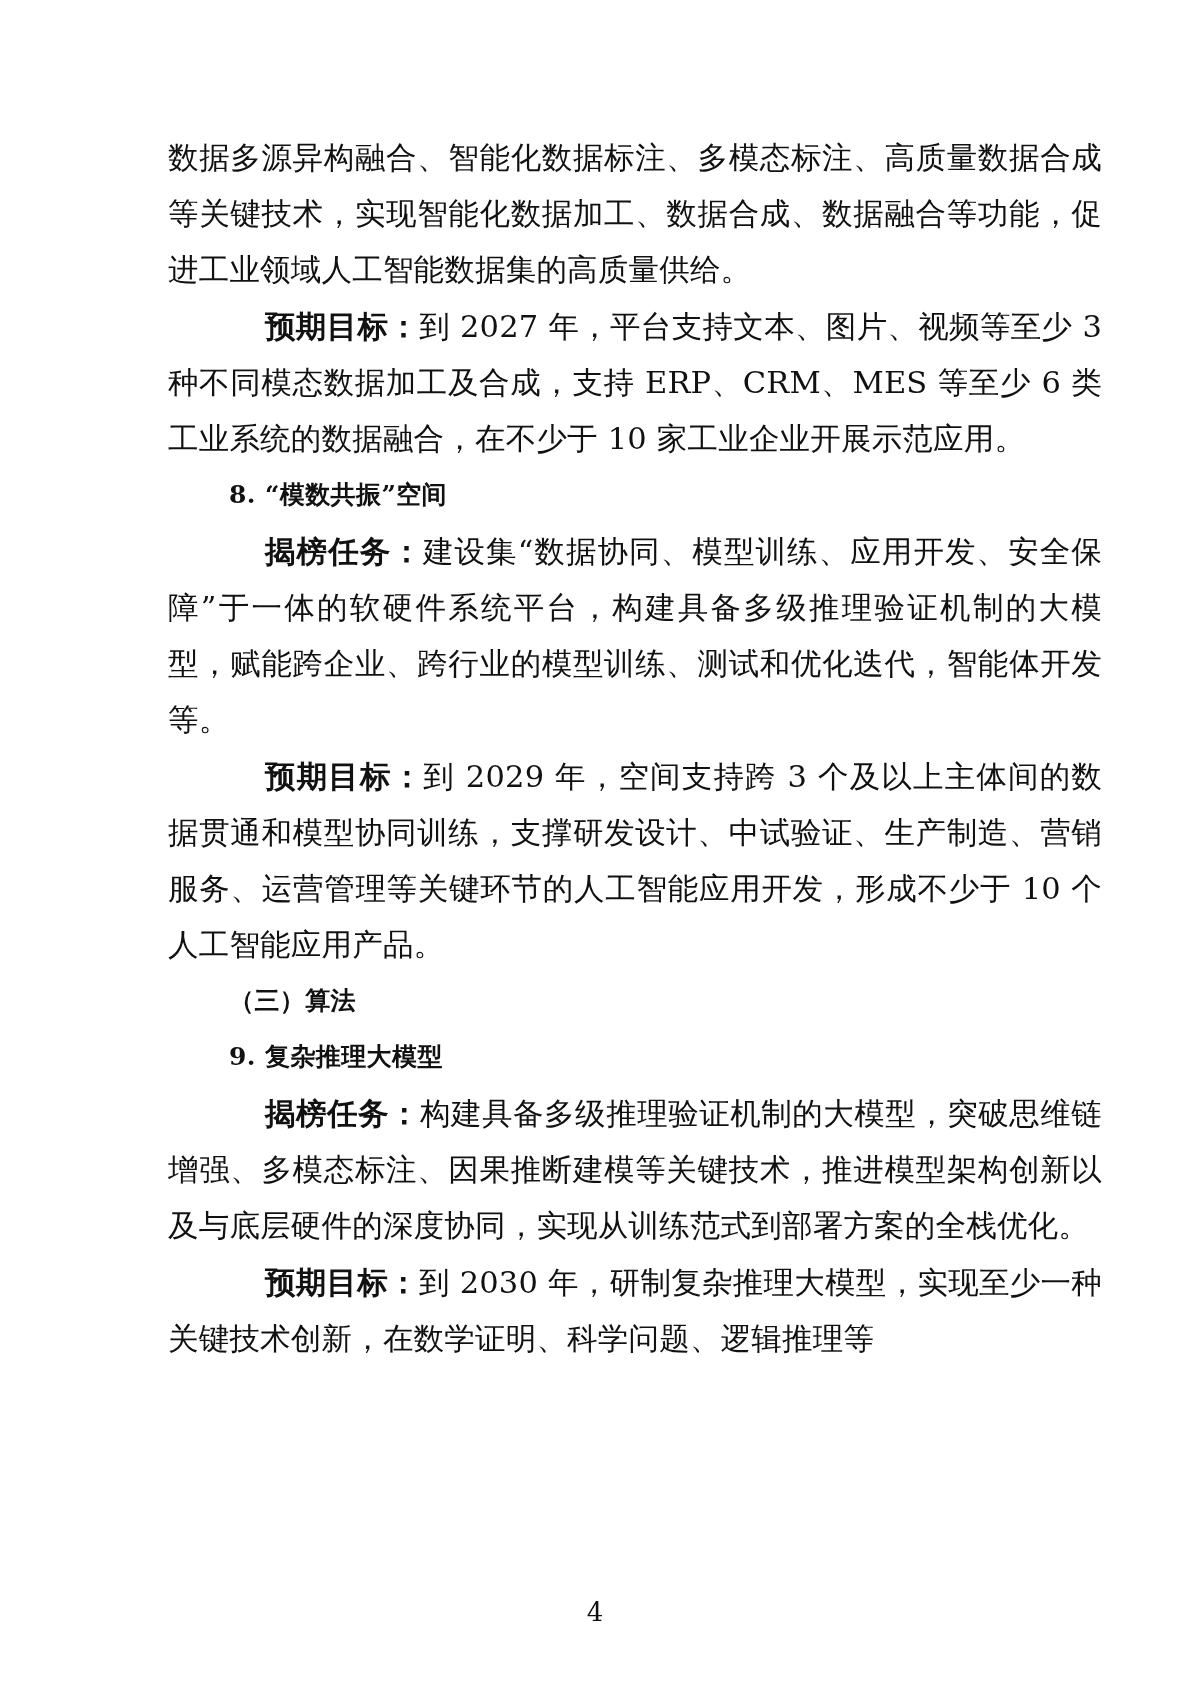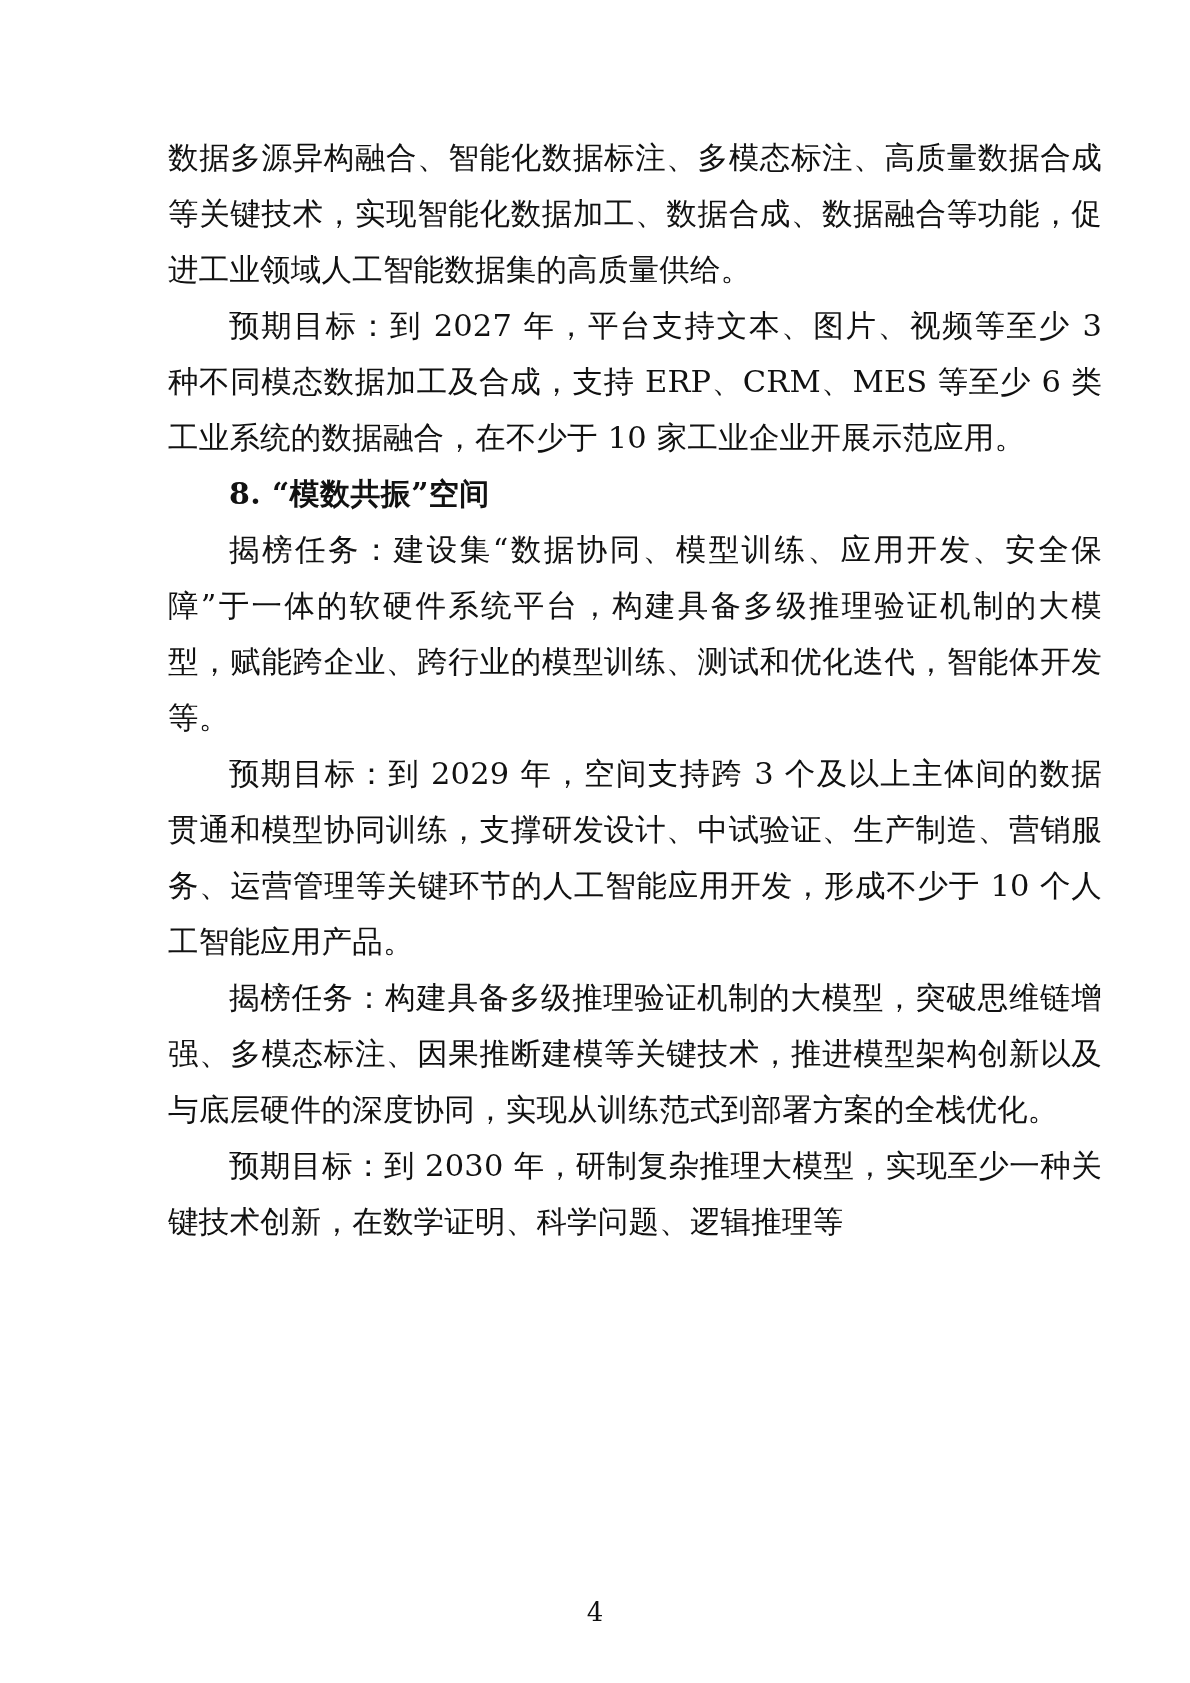--- a/index.html
+++ b/index.html
@@ -29,29 +29,30 @@
     line-height: 56px;
     text-align: justify;
     text-justify: inter-ideograph;
     letter-spacing: 0.2px;
     margin: 0;
   }
   .indent {
     text-indent: 61px;
   }
   .heading {
-    font-size: 30px;
+    font-size: 25px;
     line-height: 56px;
     font-weight: bold;
     margin: 0;
     text-indent: 61px;
     letter-spacing: 0.4px;
   }
   .lead {
-    font-weight: normal;
+    font-weight: bold;
+    margin-left: 36px;
   }
   .para-block {
     margin: 0;
   }
   .page-number {
     position: absolute;
     left: 0;
     right: 0;
     bottom: 56px;
     text-align: center;
@@ -74,21 +75,23 @@
   <h2 class="heading">8. “模数共振”空间</h2>
 
   <p class="body-text para-block indent">
     <span class="lead">揭榜任务：</span><span>建设集“数据协同、模型训练、应用开发、安全保障”于一体的软硬件系统平台，构建具备多级推理验证机制的大模型，赋能跨企业、跨行业的模型训练、测试和优化迭代，智能体开发等。</span>
   </p>
 
   <p class="body-text para-block indent">
     <span class="lead">预期目标：</span><span>到 2029 年，空间支持跨 3 个及以上主体间的数据贯通和模型协同训练，支撑研发设计、中试验证、生产制造、营销服务、运营管理等关键环节的人工智能应用开发，形成不少于 10 个人工智能应用产品。</span>
   </p>
 
+  <h2 class="heading">（三）算法</h2>
 
+  <h2 class="heading">9. 复杂推理大模型</h2>
 
   <p class="body-text para-block indent">
     <span class="lead">揭榜任务：</span><span>构建具备多级推理验证机制的大模型，突破思维链增强、多模态标注、因果推断建模等关键技术，推进模型架构创新以及与底层硬件的深度协同，实现从训练范式到部署方案的全栈优化。</span>
   </p>
 
   <p class="body-text para-block indent">
     <span class="lead">预期目标：</span><span>到 2030 年，研制复杂推理大模型，实现至少一种关键技术创新，在数学证明、科学问题、逻辑推理等</span>
   </p>
 
   <div class="page-number">4</div>

